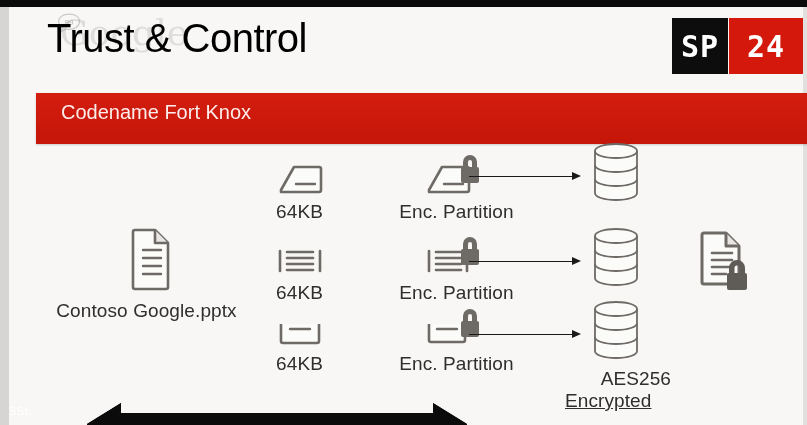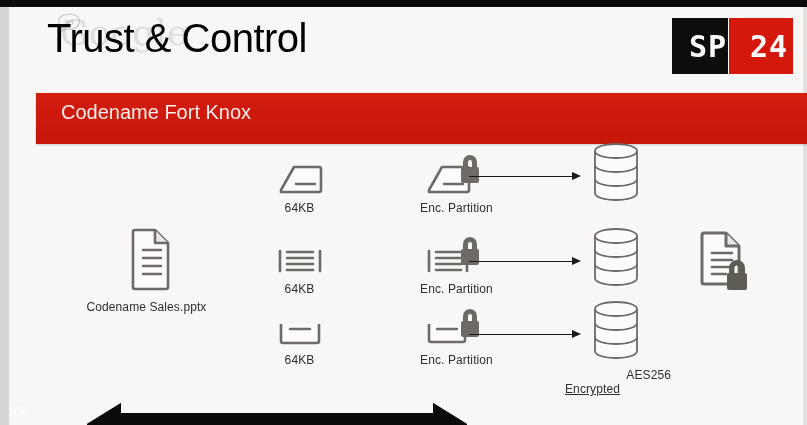--- a/index.html
+++ b/index.html
@@ -66,35 +66,35 @@
   }
   .banner-text {
     position: absolute; left: 25px; top: 8px;
     color: #fdecea; font-size: 20px; font-weight: 400;
     white-space: nowrap;
   }
 
   
   .logo { position: absolute; left: 672px; top: 18px; width: 113px; height: 56px; }
   .logo-sp { position: absolute; left: 0; top: 0; width: 56px; height: 56px; background: #0d0d0d; }
-  .logo-24 { position: absolute; left: 57px; top: 0; width: 64px; height: 56px; background: #d4180c; }
+  .logo-24 { position: absolute; left: 57px; top: 0; width: 74px; height: 56px; background: #d4180c; }
   .logo-txt {
-    position: absolute; left: 8px; top: 0; width: 100%; height: 100%;
+    position: absolute; left: 0; top: 0; width: 100%; height: 100%;
     display: flex; align-items: center; justify-content: center;
     color: #ffffff; font-size: 30px; font-weight: 700;
     font-family: "DejaVu Sans Mono", monospace;
     letter-spacing: 1px;
   }
 
   
   .diagram { position: absolute; left: 9px; top: 132px; width: 794px; height: 293px; }
 
   .node { position: absolute; text-align: center; }
   .node-label {
-    font-size: 12px; color: #2e2e2e; white-space: nowrap;
+    font-size: 19px; color: #2e2e2e; white-space: nowrap;
     font-family: "Liberation Sans", sans-serif;
     letter-spacing: 0.1px;
   }
   .icon-box { display: flex; align-items: flex-end; justify-content: center; }
 
   
   .arrow { position: absolute; height: 9px; }
   .arrow .line {
     position: absolute; left: 0; top: 4px; height: 1.4px; background: #1a1a1a;
   }
@@ -153,21 +153,21 @@
           <path d="M13 2 h20 l13 13 v44 a2 2 0 0 1 -2 2 h-31 a2 2 0 0 1 -2 -2 v-55 a2 2 0 0 1 2 -2 z" fill="#fbfbfa" stroke="#6e6a66" stroke-width="2.6" stroke-linejoin="round"></path>
           <path d="M33 2 v13 h13" fill="#e9e7e5" stroke="#6e6a66" stroke-width="2.6" stroke-linejoin="round"></path>
           <g stroke="#6e6a66" stroke-width="2.4" stroke-linecap="round">
             <line x1="21" y1="22" x2="39" y2="22"></line>
             <line x1="21" y1="30" x2="39" y2="30"></line>
             <line x1="21" y1="38" x2="39" y2="38"></line>
             <line x1="21" y1="46" x2="39" y2="46"></line>
           </g>
         </svg>
       </div>
-      <div class="node-label" style="margin-top:10px;">Codename Sales.pptx</div>
+      <div class="node-label" style="margin-top:10px;">Contoso Google.pptx</div>
     </div>
 
     <div class="node" style="left:238px; top:22px; width:105px;">
       <div class="icon-box" style="height:40px;">
         <svg width="48" height="34" viewBox="0 0 48 34">
           <path d="M5 30 L18 7 h25 a2 2 0 0 1 2 2 v21 a2 2 0 0 1 -2 2 h-38 z" fill="#fbfbfa" stroke="#6e6a66" stroke-width="2.6" stroke-linejoin="round"></path>
           <line x1="20" y1="24" x2="39" y2="24" stroke="#6e6a66" stroke-width="2.4" stroke-linecap="round"></line>
         </svg>
       </div>
       <div class="node-label" style="margin-top:7px;">64KB</div>

